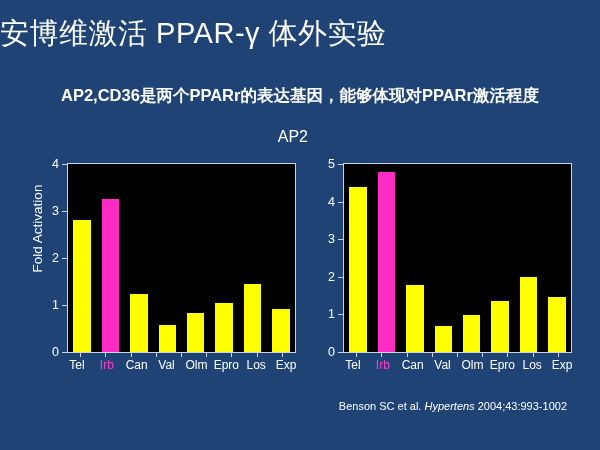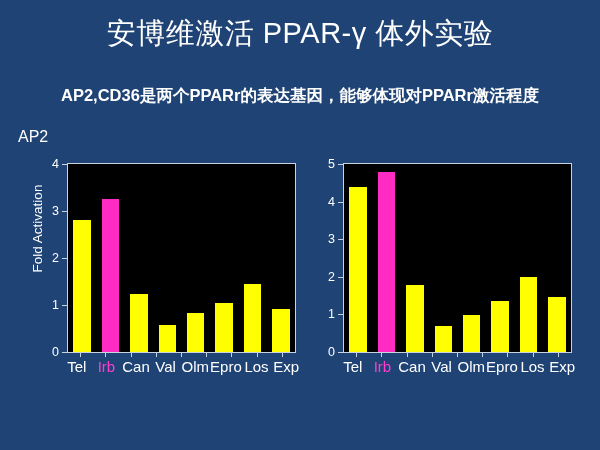--- a/index.html
+++ b/index.html
@@ -14,21 +14,21 @@
     overflow: hidden;
     position: relative;
   }
 
   
   #slide-title {
     position: absolute;
     top: 14px;
     left: 0;
     width: 600px;
-    text-align: center;
+    text-align: left;
     color: #ffffff;
     font-size: 29px;
     font-weight: 400;
     letter-spacing: 0.5px;
     white-space: nowrap;
   }
   #slide-subtitle {
     position: absolute;
     top: 85px;
     left: 0;
@@ -53,21 +53,21 @@
     top: 0;
     height: 260px;
   }
   .chart.left  { left: 18px;  width: 290px; }
   .chart.right { left: 325px; width: 265px; }
 
   .chart-title {
     position: absolute;
     top: 3px;
     width: 100%;
-    text-align: left;
+    text-align: right;
     font-size: 16px;
     font-weight: 400;
   }
   .chart.left  .chart-title { color: #ffffff; }
   .chart.right .chart-title { color: #eeee8c; }
 
   .ylabel {
     position: absolute;
     left: -46px;
     top: 96px;
@@ -155,21 +155,21 @@
     position: absolute;
     left: -6px; right: -6px;
     top: 6px;
     display: flex;
     justify-content: space-around;
   }
   .xlabels span {
     flex: 1 1 0;
     text-align: center;
     color: #ffffff;
-    font-size: 15px;
+    font-size: 12px;
     white-space: nowrap;
   }
   .xlabels span.hl { color: #ff3dcf; }
 
   
   #citation {
     position: absolute;
     right: 33px;
     top: 398px;
     text-align: right;
@@ -305,13 +305,18 @@
         <div class="ytick" style="top: 60%;">2</div>
         <div class="ytick" style="top: 40%;">3</div>
         <div class="ytick" style="top: 20%;">4</div>
         <div class="ytick" style="top: 0%;">5</div>
       </div>
   </div>
 
 </div>
 
 <div id="citation">
+  <div>
+    <span>Benson SC et al.</span>
+    <em>Hypertens</em>
+    <span>2004;43:993-1002</span>
+  </div>
 </div>
 
 </body></html>

